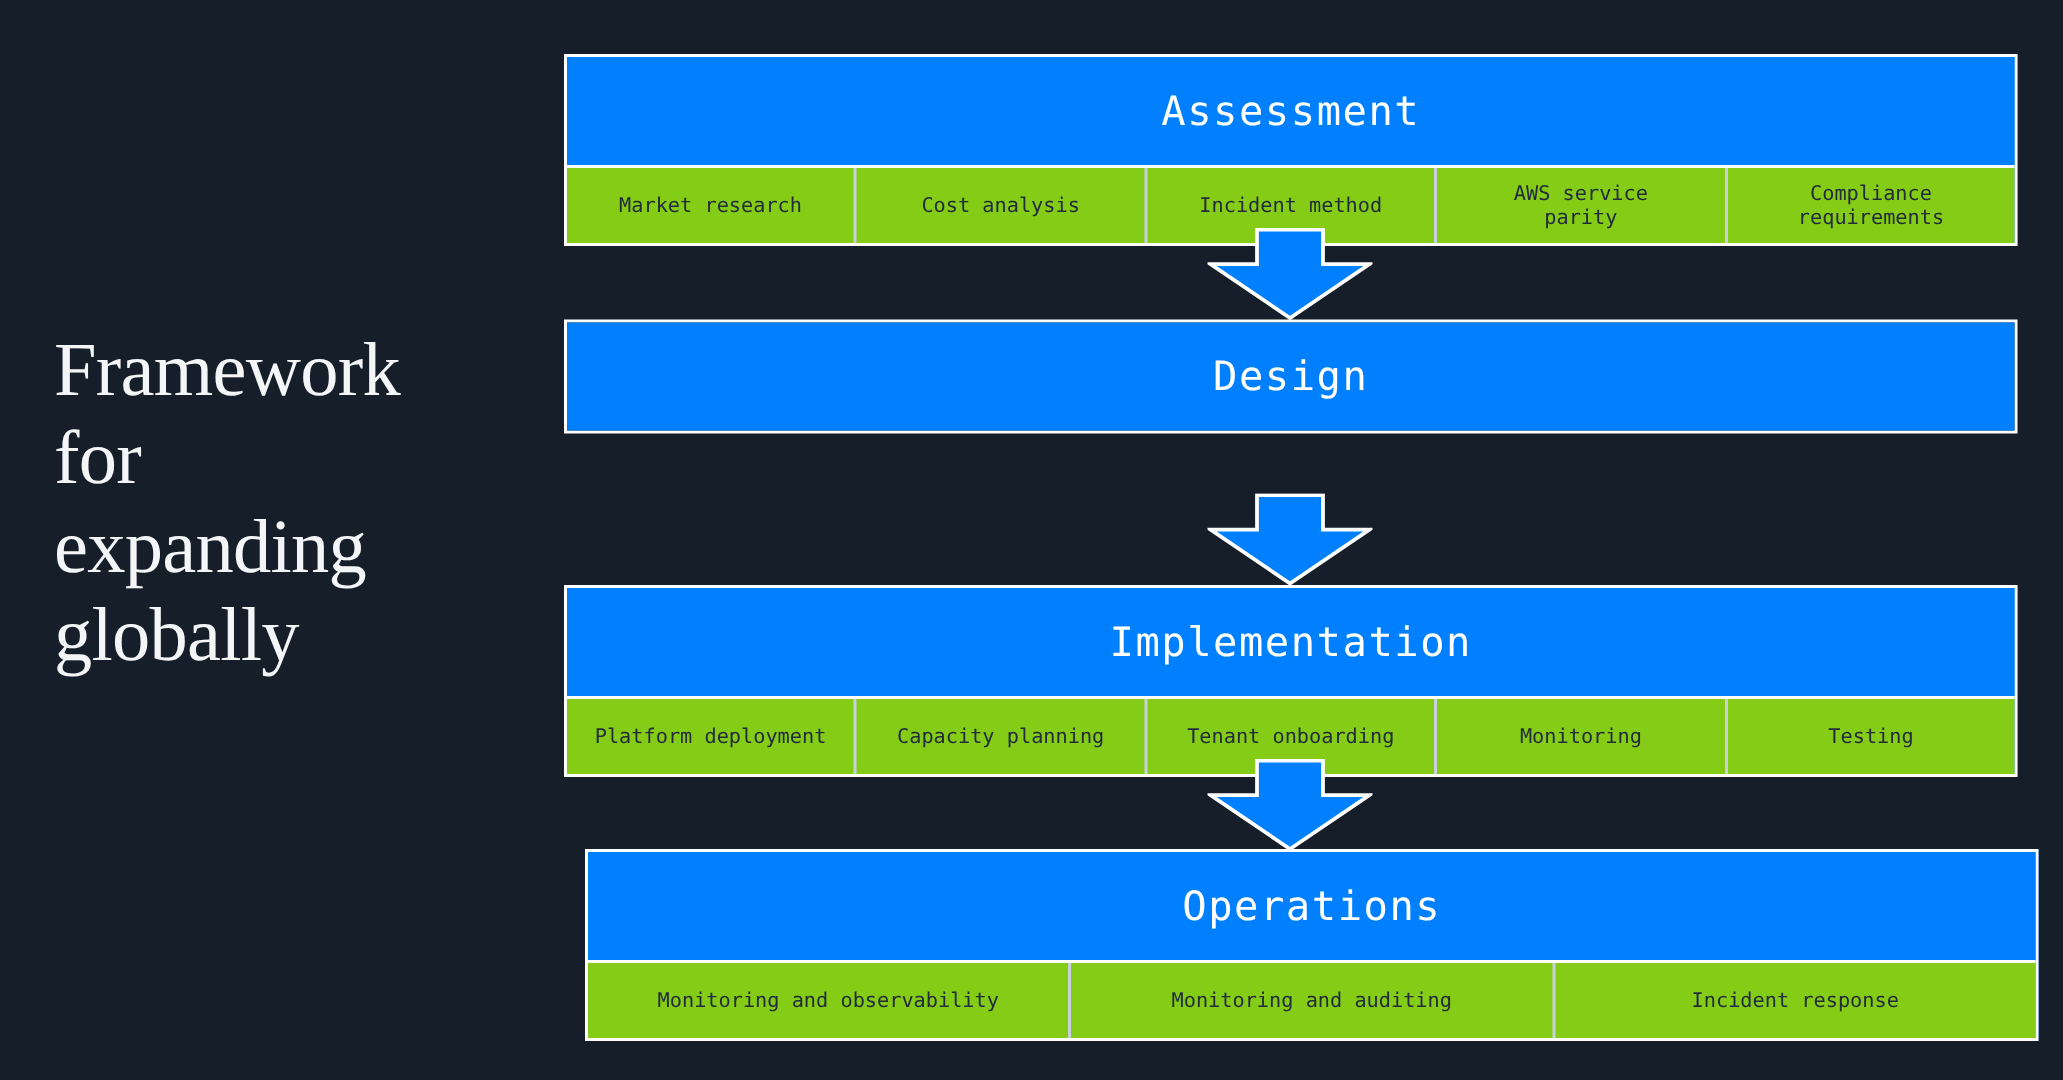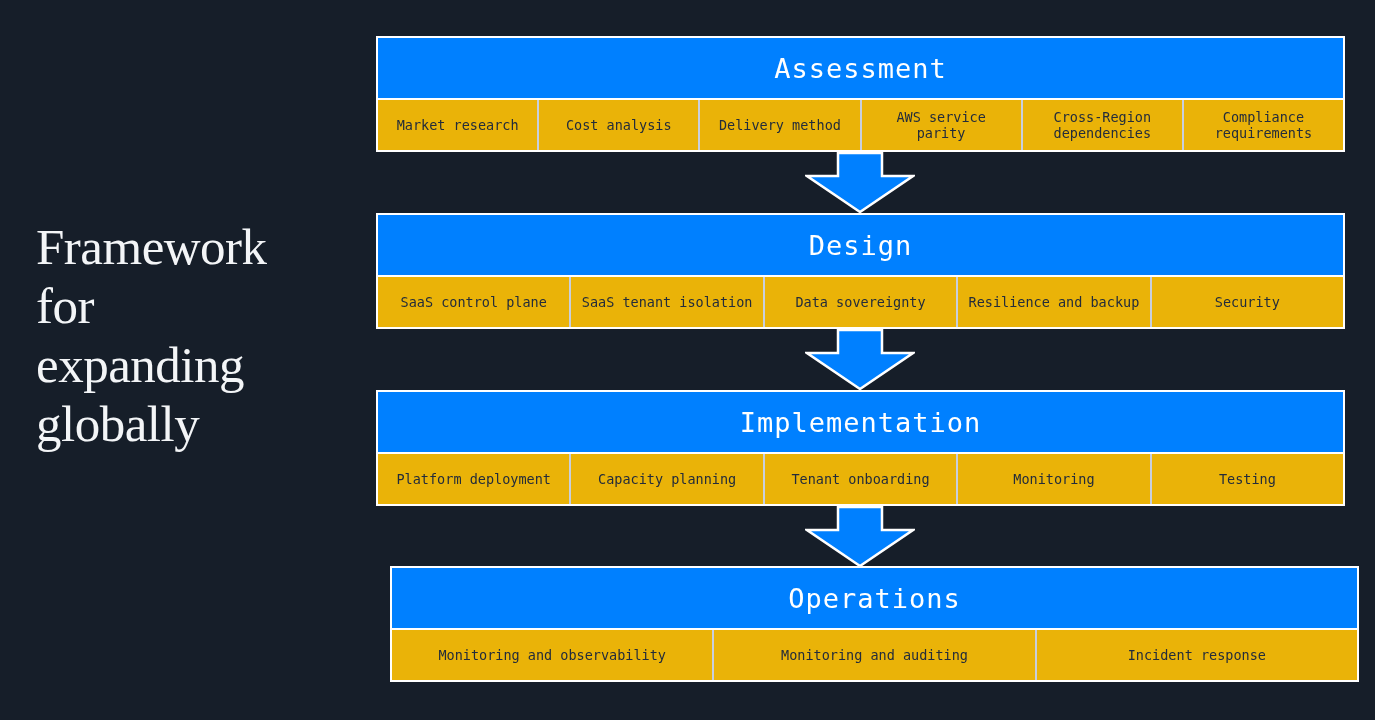--- a/index.html
+++ b/index.html
@@ -50,35 +50,35 @@
   .stage {
     position: absolute;
     left: 0;
     width: 969px;
     box-sizing: border-box;
     border: 2px solid #ffffff;
     background: #0080ff;
   }
 
   .stage-header {
-    height: 60px;
+    height: 72px;
     background: #0080ff;
     display: flex;
     align-items: center;
     justify-content: center;
     color: #ffffff;
     font-family: "DejaVu Sans Mono", monospace;
     font-size: 27px;
     font-weight: 400;
     letter-spacing: 1px;
   }
 
   .stage-subrow {
     display: flex;
-    background: #eab308;
+    background: #84cc16;
     border-top: 2px solid #ffffff;
   }
 
   .subcell {
     flex: 1 1 0;
     min-width: 0;
     height: 50px;
     display: flex;
     align-items: center;
     justify-content: center;
@@ -113,45 +113,36 @@
 expanding
 globally</div>
 
   <div id="diagram">
 
     <div class="stage" style="top:36px;">
       <div class="stage-header">Assessment</div>
       <div class="stage-subrow">
         <div class="subcell">Market research</div>
         <div class="subcell">Cost analysis</div>
-        <div class="subcell">Delivery method</div>
+        <div class="subcell">Incident method</div>
         <div class="subcell">AWS service
 parity</div>
-        <div class="subcell">Cross-Region
-dependencies</div>
         <div class="subcell">Compliance
 requirements</div>
       </div>
     </div>
 
     <div class="arrow" style="top:152px;">
       <svg viewBox="0 0 110 62" xmlns="http://www.w3.org/2000/svg">
         <polygon points="33,1 77,1 77,24 108,24 55,60 2,24 33,24" fill="#0080ff" stroke="#ffffff" stroke-width="2.5" stroke-linejoin="miter"></polygon>
       </svg>
     </div>
 
     <div class="stage" style="top:213px;">
       <div class="stage-header">Design</div>
-      <div class="stage-subrow">
-        <div class="subcell">SaaS control plane</div>
-        <div class="subcell">SaaS tenant isolation</div>
-        <div class="subcell">Data sovereignty</div>
-        <div class="subcell">Resilience and backup</div>
-        <div class="subcell">Security</div>
-      </div>
     </div>
 
     <div class="arrow" style="top:329px;">
       <svg viewBox="0 0 110 62" xmlns="http://www.w3.org/2000/svg">
         <polygon points="33,1 77,1 77,24 108,24 55,60 2,24 33,24" fill="#0080ff" stroke="#ffffff" stroke-width="2.5" stroke-linejoin="miter"></polygon>
       </svg>
     </div>
 
     <div class="stage" style="top:390px;">
       <div class="stage-header">Implementation</div>

